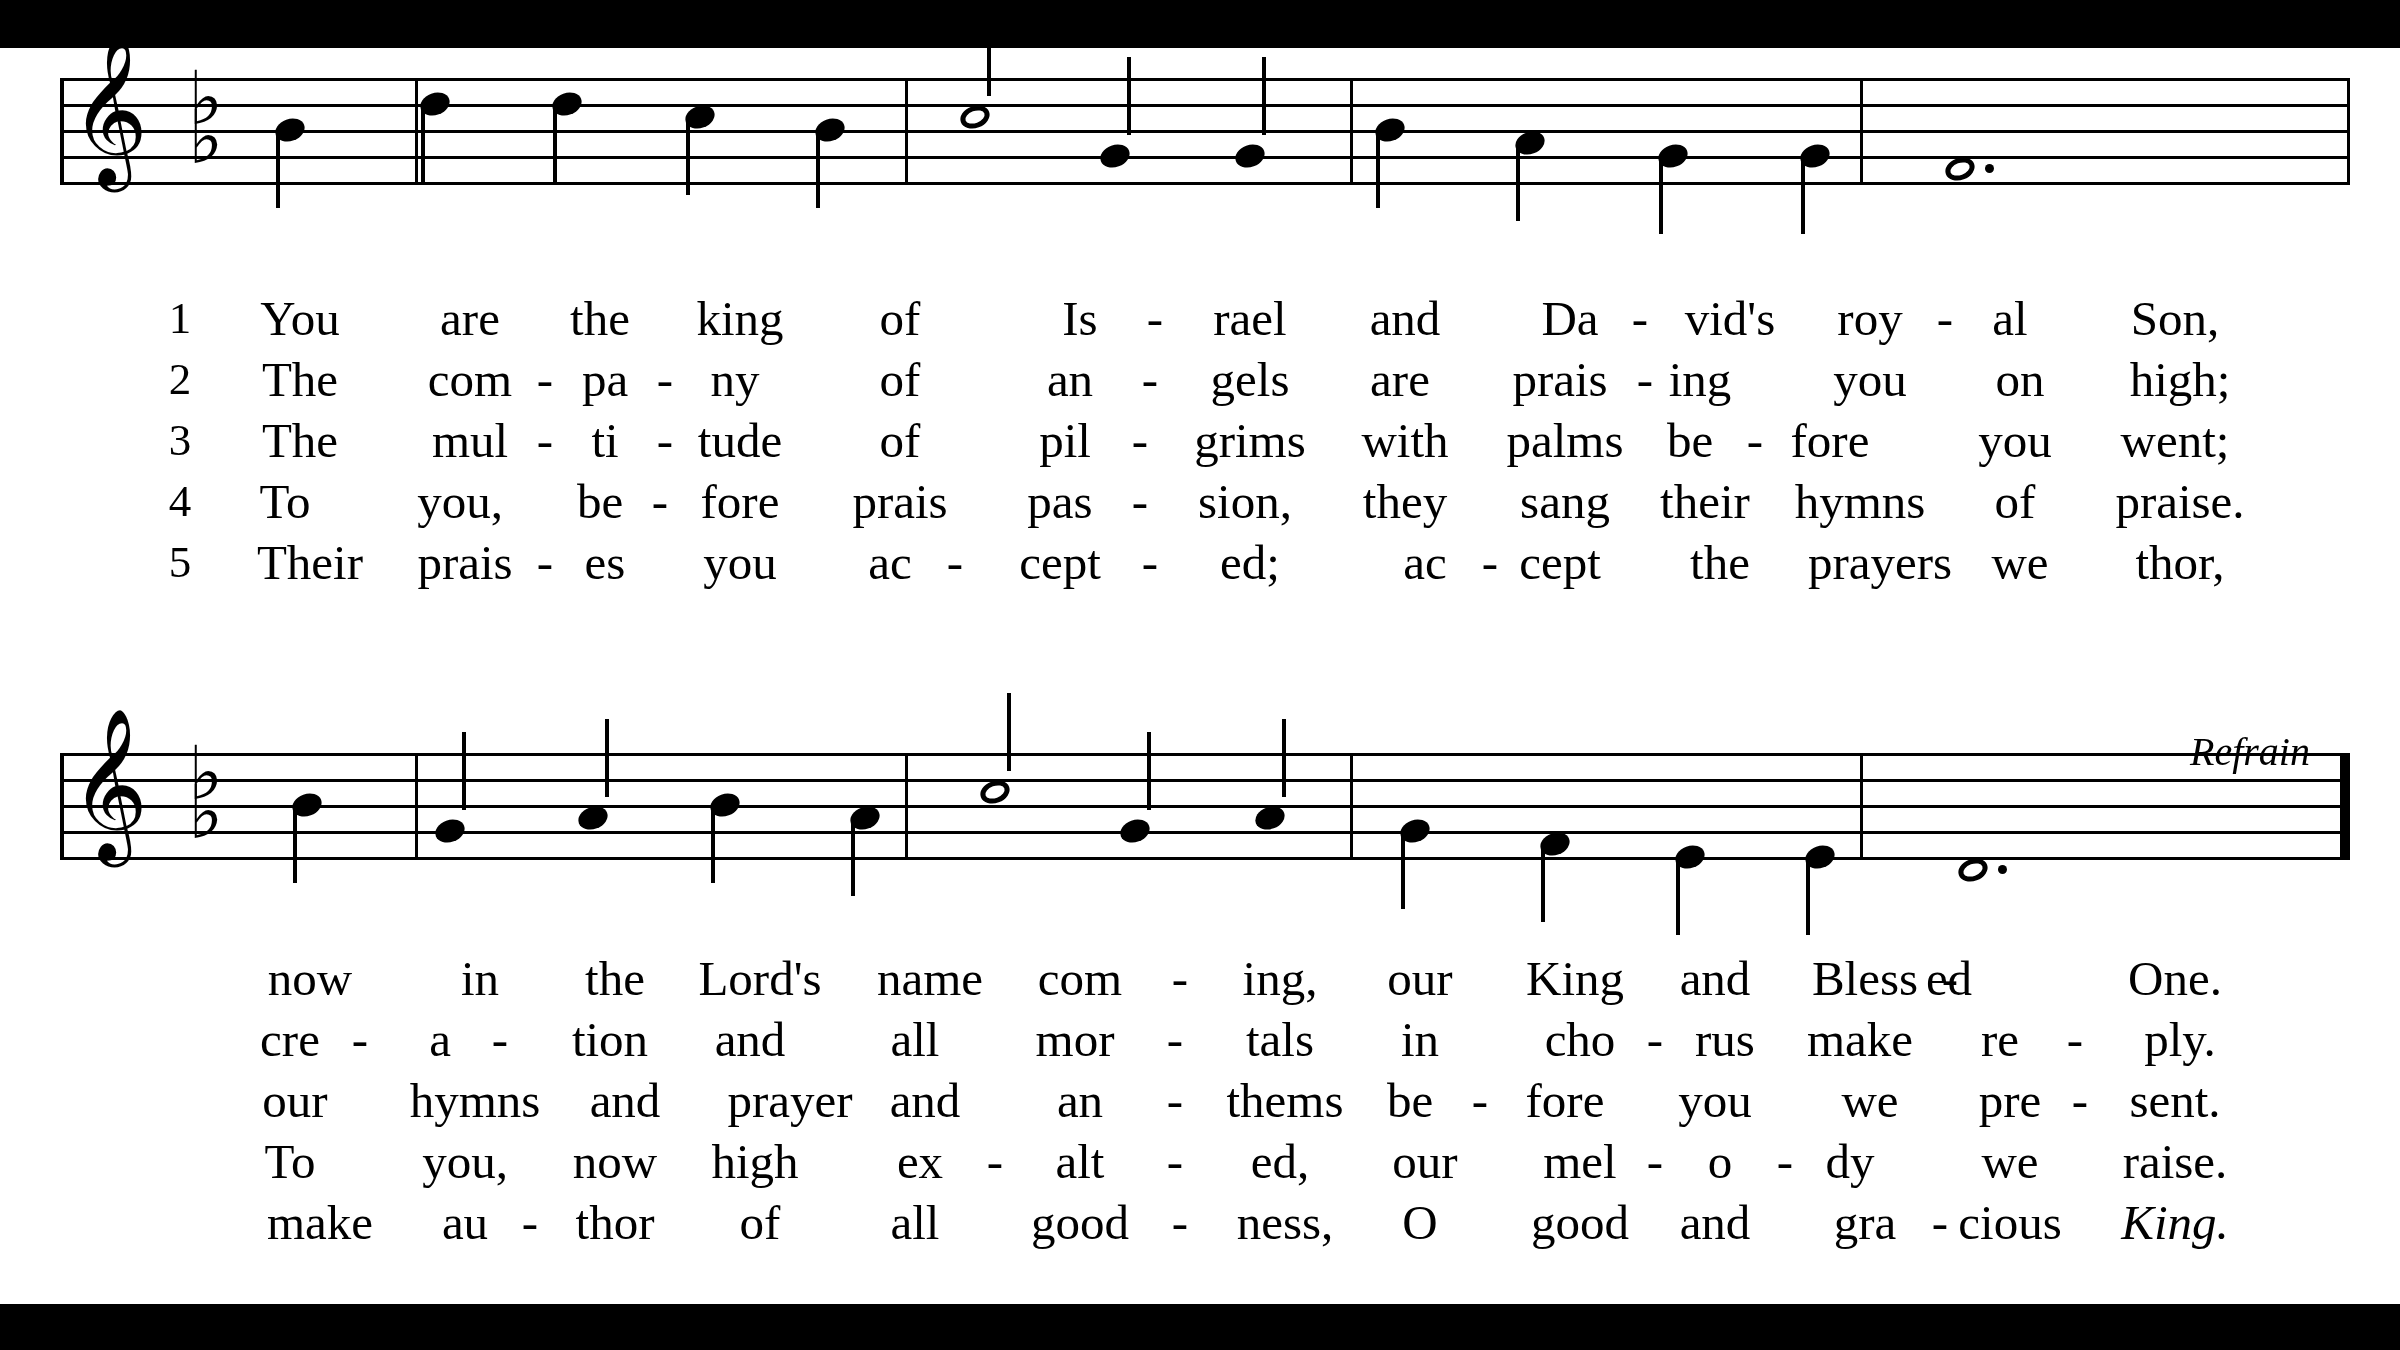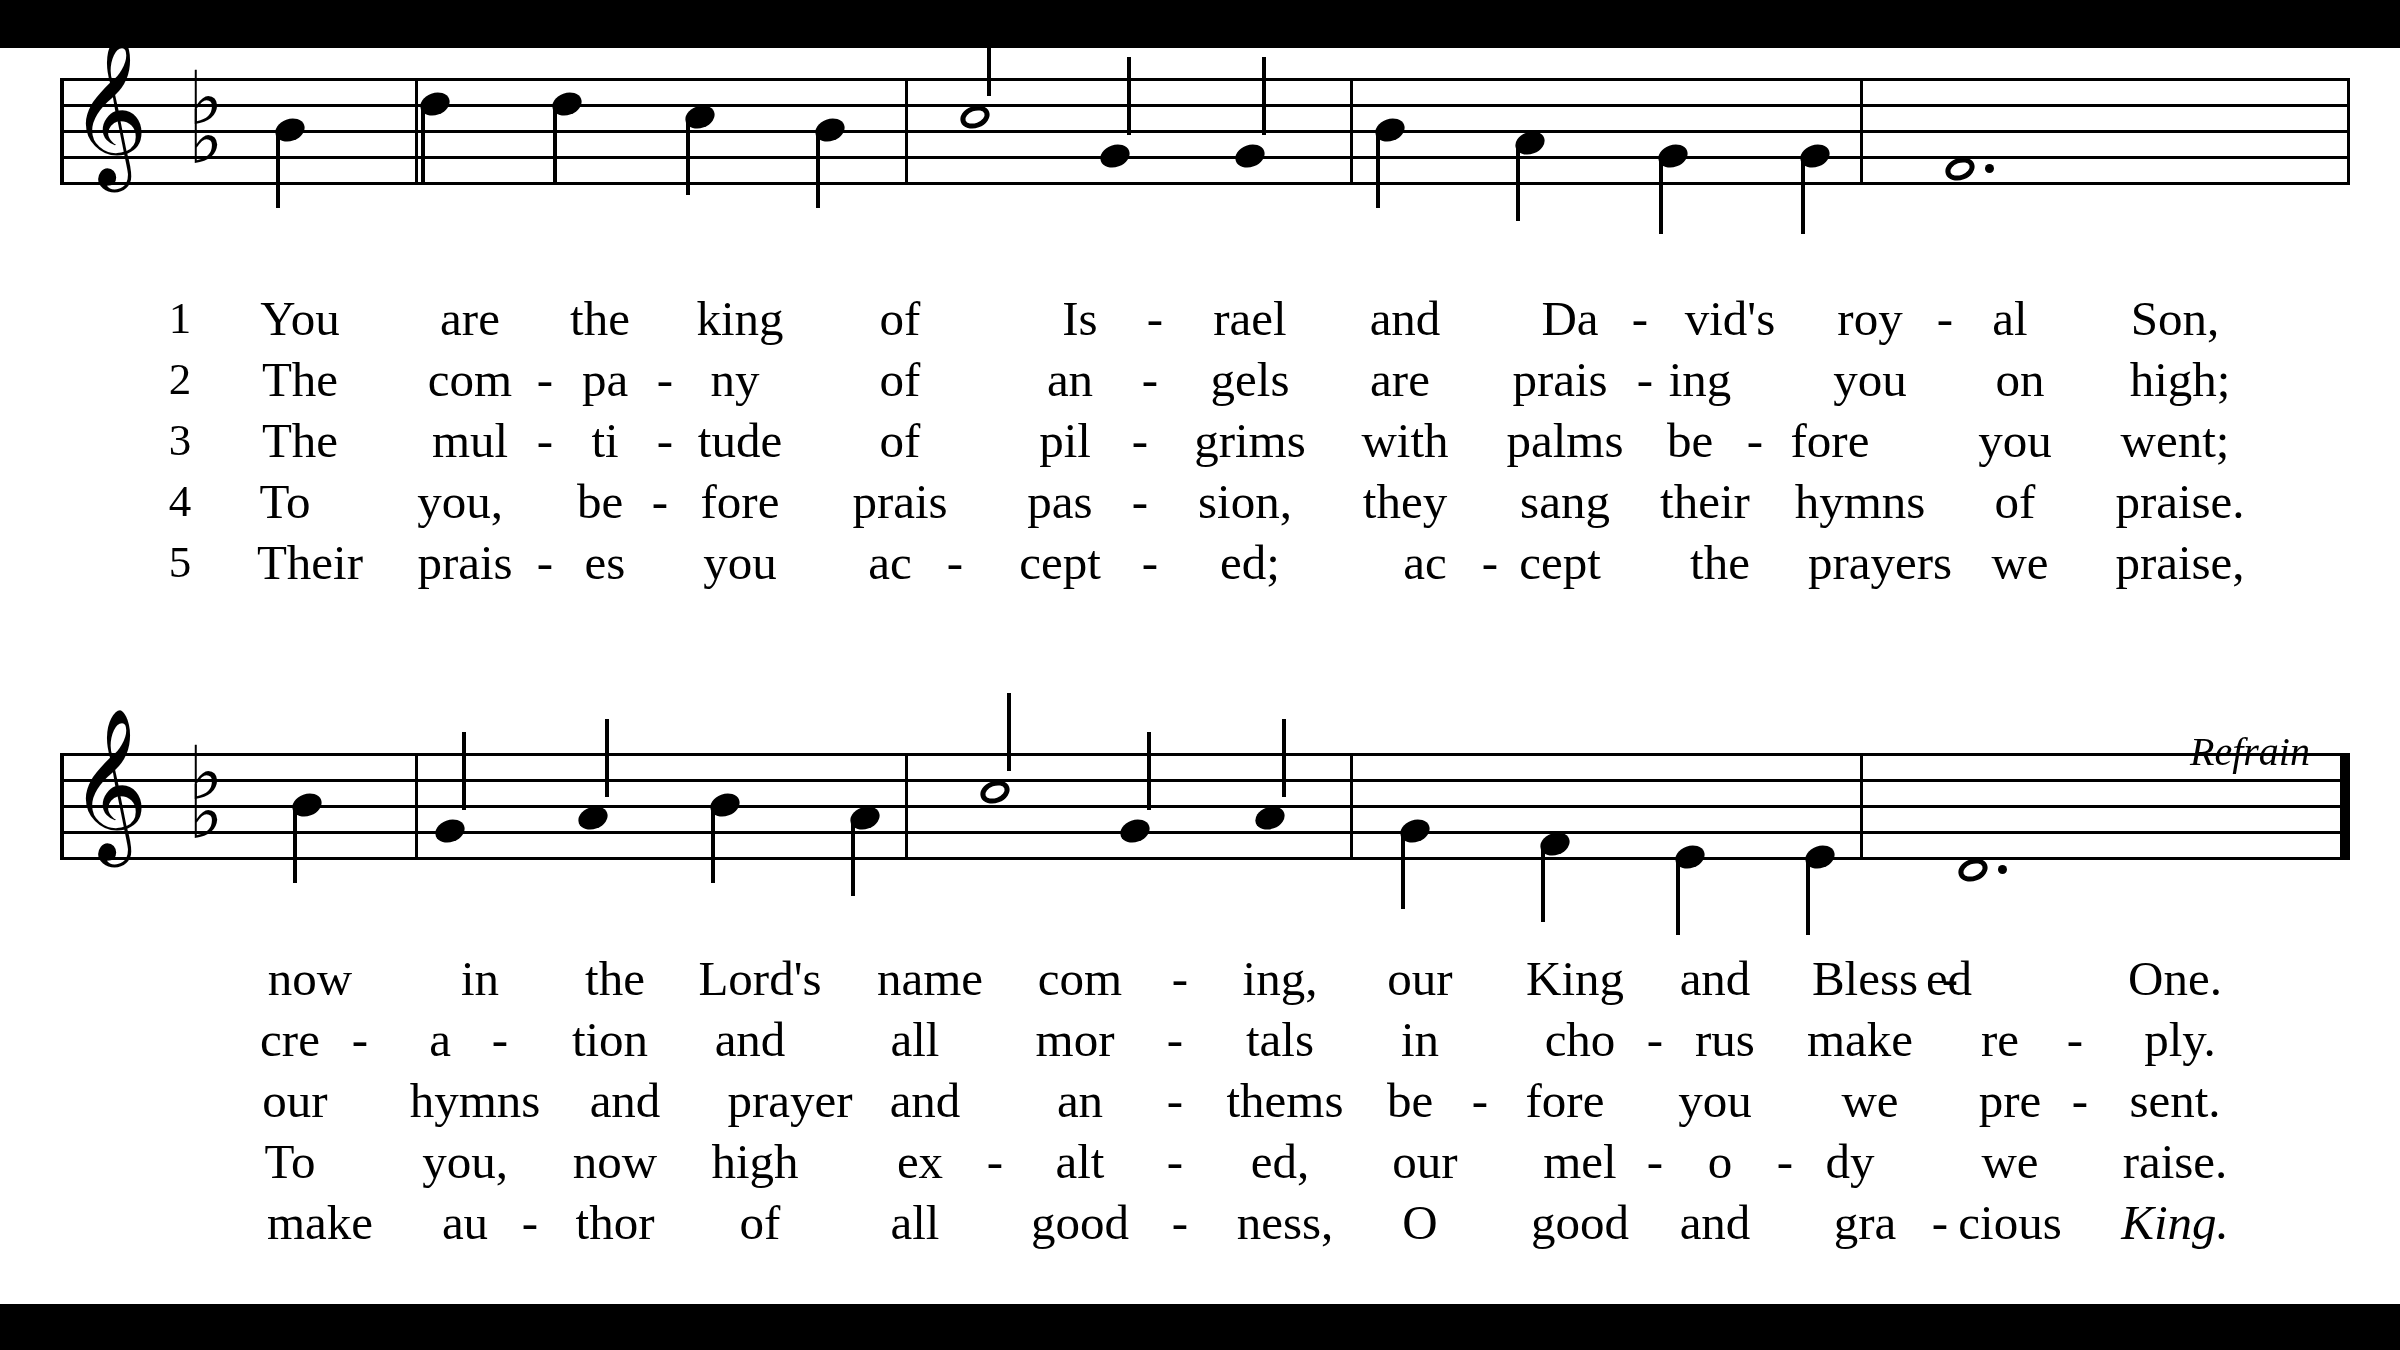--- a/index.html
+++ b/index.html
@@ -340,21 +340,21 @@
         <span class="lyric-cell" style="left:955px;">-</span>
         <span class="lyric-cell" style="left:1060px;">cept</span>
         <span class="lyric-cell" style="left:1150px;">-</span>
         <span class="lyric-cell" style="left:1250px;">ed;</span>
         <span class="lyric-cell" style="left:1425px;">ac</span>
         <span class="lyric-cell" style="left:1490px;">-</span>
         <span class="lyric-cell" style="left:1560px;">cept</span>
         <span class="lyric-cell" style="left:1720px;">the</span>
         <span class="lyric-cell" style="left:1880px;">prayers</span>
         <span class="lyric-cell" style="left:2020px;">we</span>
-        <span class="lyric-cell" style="left:2180px;">praise,</span>
+        <span class="lyric-cell" style="left:2180px;">thor,</span>
       </div>
     </div>
 
     <span class="refrain-label" style="left:2190px; top:680px;">Refrain</span>
 
     <div class="system" style="top:705px;">
       <div class="staff">
         <div class="line l0"></div>
         <div class="line l1"></div>
         <div class="line l2"></div>

